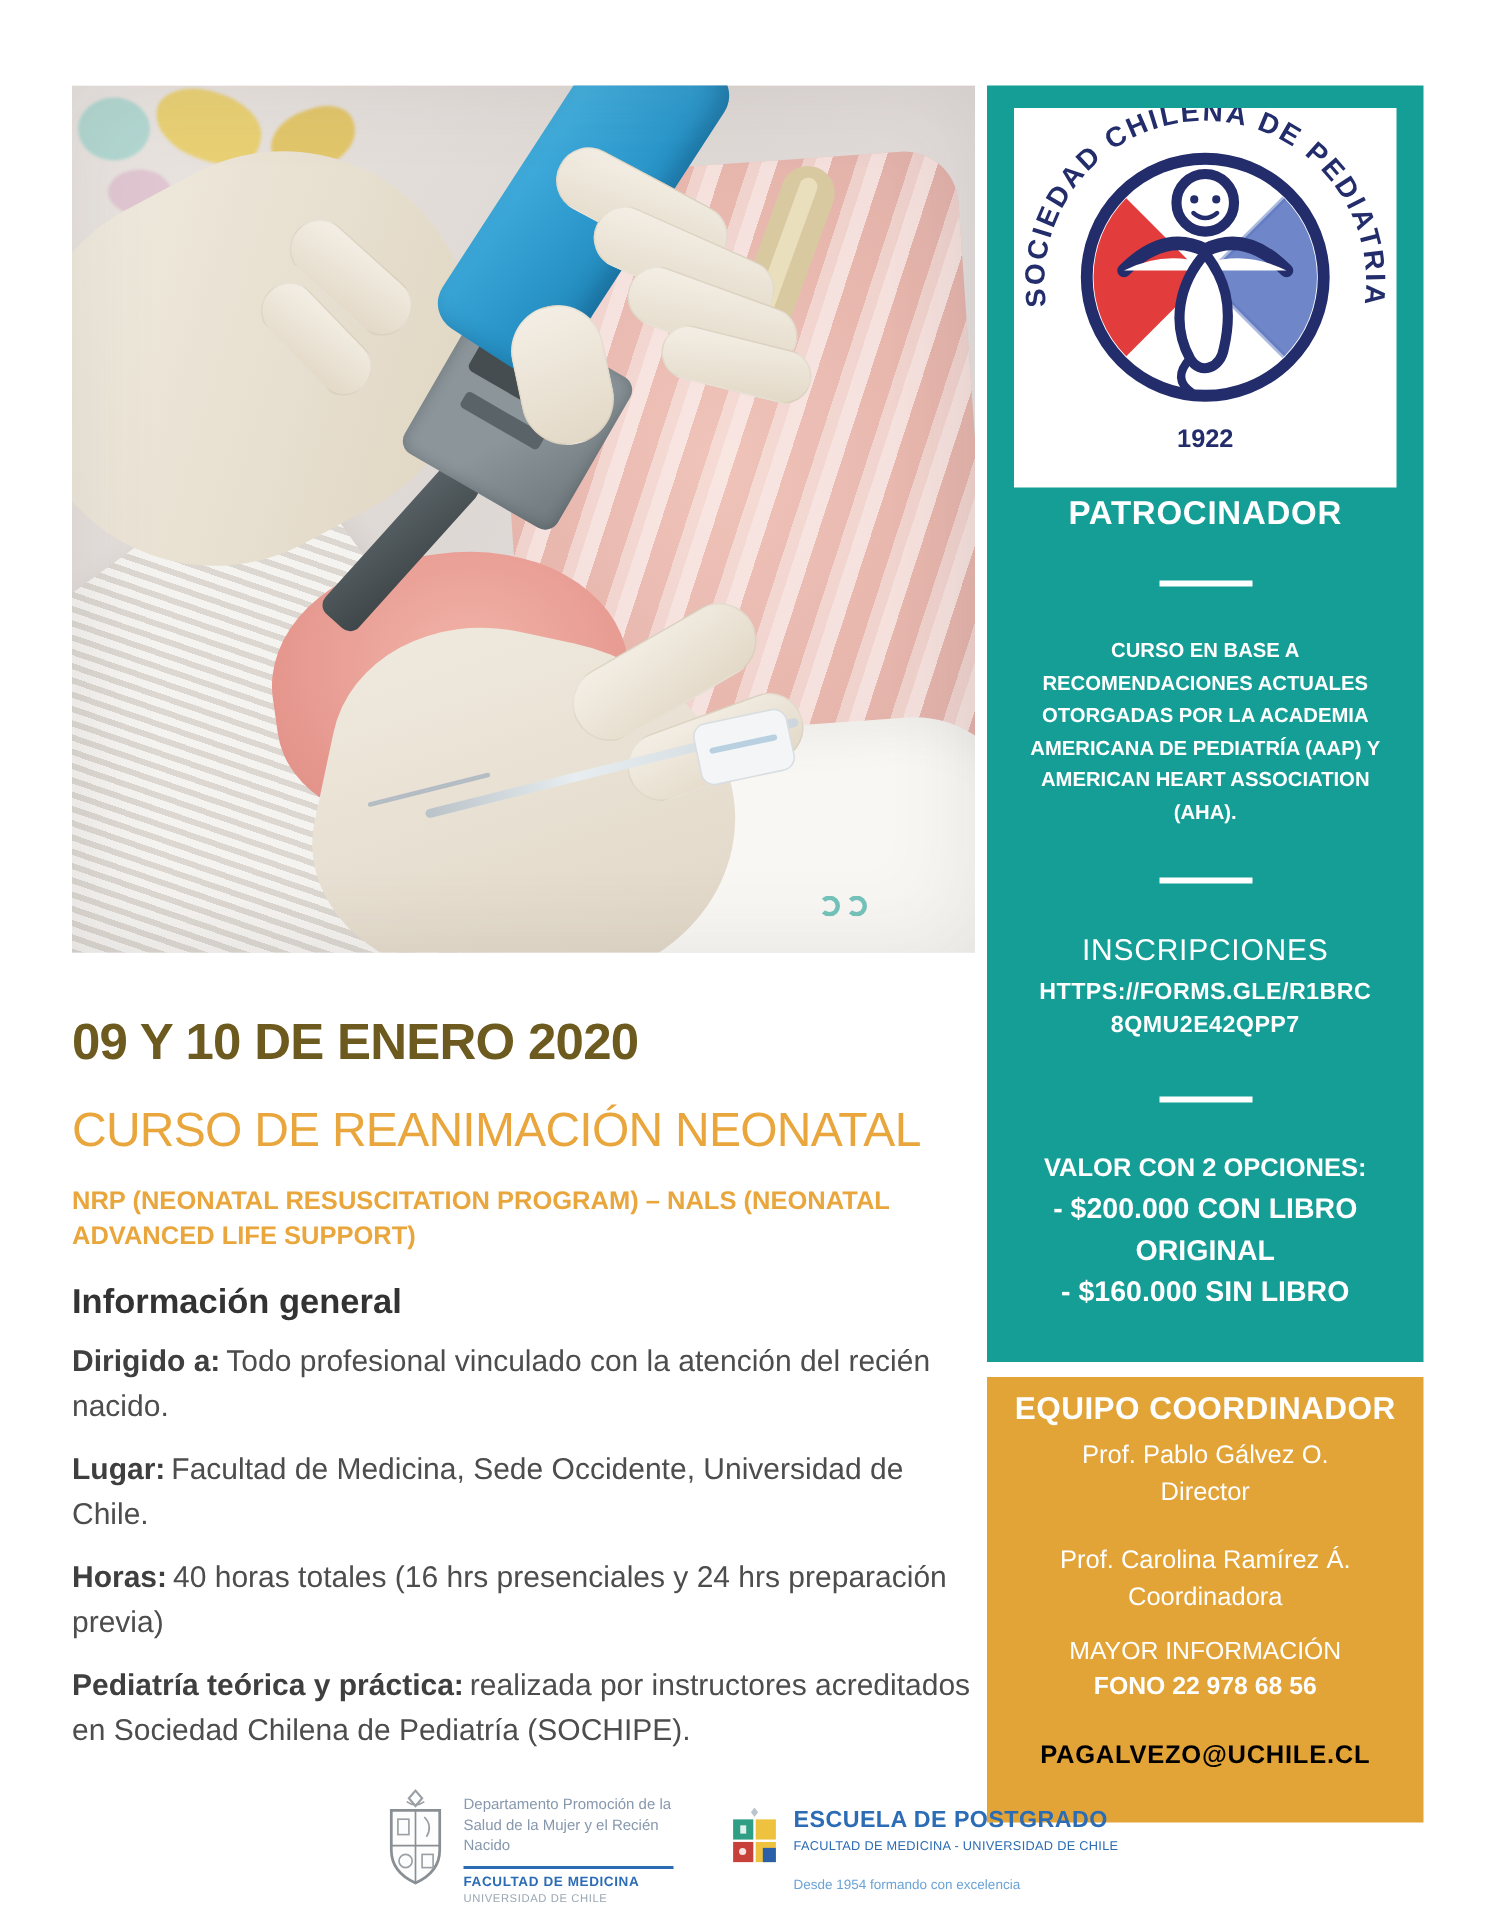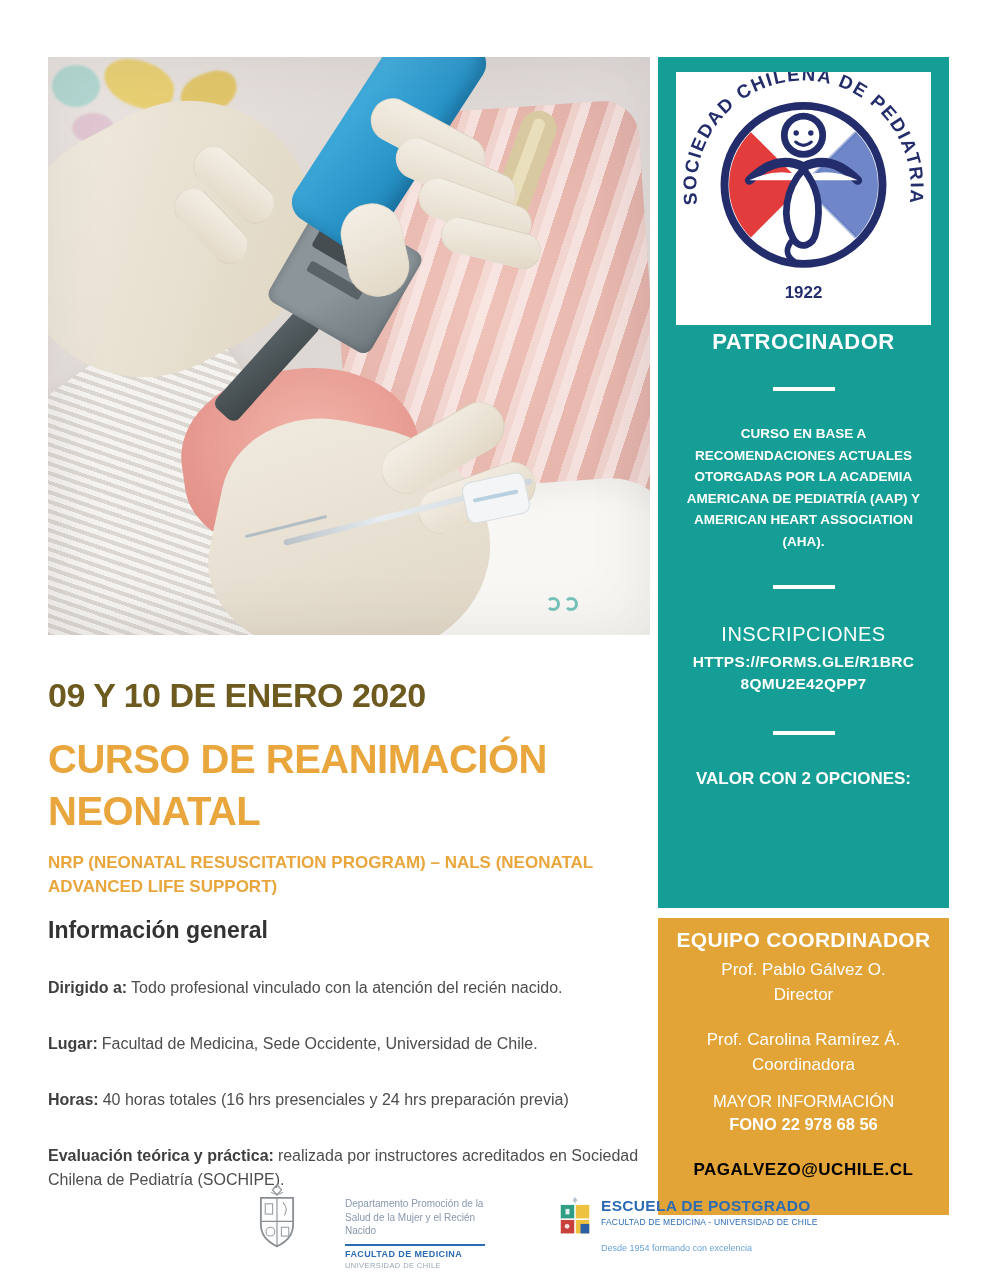--- a/index.html
+++ b/index.html
@@ -84,28 +84,28 @@
   .equipo-head { position:absolute; left:0; top:10px; width:100%; font-size:21px; font-weight:bold; letter-spacing:.3px; }
   .role-block-1 { position:absolute; left:0; top:40px; width:100%; font-size:17px; line-height:1.45; }
   .role-block-2 { position:absolute; left:0; top:110px; width:100%; font-size:17px; line-height:1.45; }
   .mayor-info { position:absolute; left:0; top:172px; width:100%; font-size:16.5px; line-height:1.4; }
   .fono { font-weight:bold; }
   .email { position:absolute; left:0; top:242px; width:100%; font-size:17px; font-weight:bold; letter-spacing:.5px; color:#000000; text-decoration:none; display:block; }
 
   
   .main-col { left:48px; top:676px; width:608px; }
   .date-line { color:#6d5a1f; font-size:34px; font-weight:bold; letter-spacing:-.5px; }
-  .course-title { color:#e9a63d; font-size:40px; font-weight:bold; line-height:1.3; letter-spacing:-.5px; margin-top:18px; width:600px; }
+  .course-title { color:#e9a63d; font-size:32px; font-weight:normal; line-height:1.3; letter-spacing:-.5px; margin-top:18px; width:600px; }
   .course-subtitle { color:#e9a63d; font-size:17px; font-weight:bold; line-height:1.4; margin-top:14px; white-space:pre-line; }
   .info-heading { color:#333333; font-size:23px; font-weight:bold; margin-top:18px; }
-  .detail { color:#4d4d4d; font-size:16px; line-height:1.5; margin-top:32px; }
+  .detail { color:#4d4d4d; font-size:20px; line-height:1.5; margin-top:12px; }
   .detail b { color:#3f3f3f; margin-right:4px; }
 
   
-  .footer-row { left:255px; top:1183px; display:flex; align-items:flex-start;gap:36px; }
+  .footer-row { left:255px; top:1183px; display:flex; align-items:center; }
   .dept-text { margin-left:10px; margin-top:14px; width:148px; }
   .dept-name { color:#8798ad; font-size:10px; line-height:1.35; }
   .dept-rule { width:140px; height:2px; background:#2c6cb5; margin:6px 0 3px 0; }
   .dept-fac { color:#2c6cb5; font-size:9px; font-weight:bold; letter-spacing:.4px; }
   .dept-uni { color:#9aa6b2; font-size:7.5px; letter-spacing:.4px; margin-top:2px; }
   .postgrado { margin-left:30px; margin-top:14px; display:flex; }
   .pg-text { margin-left:10px; }
   .pg-title { color:#2c6cb5; font-size:15.5px; font-weight:bold; letter-spacing:.3px; }
   .pg-sub { color:#2c6cb5; font-size:8.5px; margin-top:2px; letter-spacing:.2px; }
   .pg-tag { color:#6ba3d6; font-size:9px; margin-top:16px; }
@@ -180,20 +180,24 @@
       </svg>
     </div>
     <div class="patrocinador">PATROCINADOR</div>
     <div class="divider d1"></div>
     <div class="about-text">CURSO EN BASE A RECOMENDACIONES ACTUALES OTORGADAS POR LA ACADEMIA AMERICANA DE PEDIATRÍA (AAP) Y AMERICAN HEART ASSOCIATION (AHA).</div>
     <div class="divider d2"></div>
     <div class="insc-head">INSCRIPCIONES</div>
     <div class="insc-url">HTTPS://FORMS.GLE/R1BRC 8QMU2E42QPP7</div>
     <div class="divider d3"></div>
     <div class="valor-head">VALOR CON 2 OPCIONES:</div>
+    <div class="valor-opts">
+      <div>- $200.000 CON LIBRO ORIGINAL</div>
+      <div>- $160.000 SIN LIBRO</div>
+    </div>
   </div>
 
   <div class="abs sidebar-orange">
     <div class="equipo-head">EQUIPO COORDINADOR</div>
     <div class="role-block-1">
       <div>Prof. Pablo Gálvez O.</div>
       <div>Director</div>
     </div>
     <div class="role-block-2">
       <div>Prof. Carolina Ramírez Á.</div>
@@ -208,21 +212,21 @@
 
   <div class="abs main-col">
     <div class="date-line">09 Y 10 DE ENERO 2020</div>
     <div class="course-title">CURSO DE REANIMACIÓN NEONATAL</div>
     <div class="course-subtitle">NRP (NEONATAL RESUSCITATION PROGRAM) – NALS (NEONATAL
 ADVANCED LIFE SUPPORT)</div>
     <div class="info-heading">Información general</div>
     <p class="detail"><b>Dirigido a:</b><span>Todo profesional vinculado con la atención del recién nacido.</span></p>
     <p class="detail"><b>Lugar:</b><span>Facultad de Medicina, Sede Occidente, Universidad de Chile.</span></p>
     <p class="detail"><b>Horas:</b><span>40 horas totales (16 hrs presenciales y 24 hrs preparación previa)</span></p>
-    <p class="detail"><b>Evaluación teórica y práctica:</b><span>realizada por instructores acreditados en Sociedad Chilena de Pediatría (SOCHIPE).</span></p>
+    <p class="detail"><b>Pediatría teórica y práctica:</b><span>realizada por instructores acreditados en Sociedad Chilena de Pediatría (SOCHIPE).</span></p>
   </div>
 
   <div class="abs footer-row">
     <svg viewBox="0 0 60 92" width="44" height="68">
       <path d="M 30 2 L 36 9 L 30 16 L 24 9 Z" fill="none" stroke="#9aa0a5" stroke-width="2"></path>
       <path d="M 22 12 Q 30 18 38 12" fill="none" stroke="#9aa0a5" stroke-width="1.5"></path>
       <path d="M 8 20 H 52 V 56 Q 52 76 30 86 Q 8 76 8 56 Z" fill="#fdfdfd" stroke="#8a8f94" stroke-width="2.5"></path>
       <line x1="30" y1="20" x2="30" y2="85" stroke="#8a8f94" stroke-width="1.5"></line>
       <line x1="8" y1="52" x2="52" y2="52" stroke="#8a8f94" stroke-width="1.5"></line>
       <rect x="14" y="28" width="10" height="14" fill="none" stroke="#9aa0a5" stroke-width="1.5"></rect>

